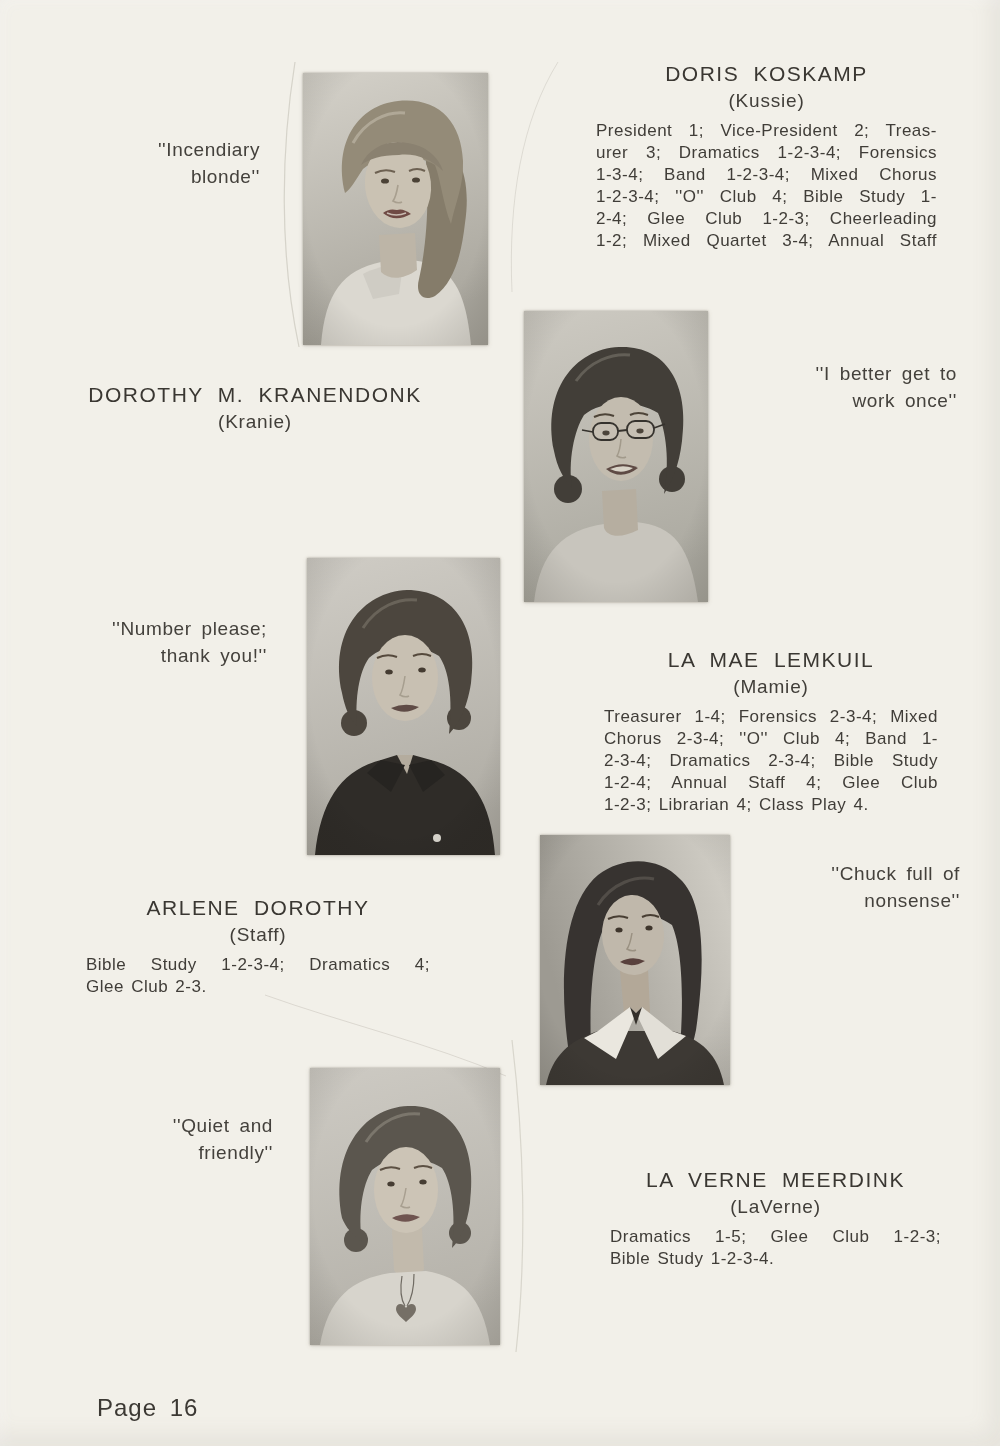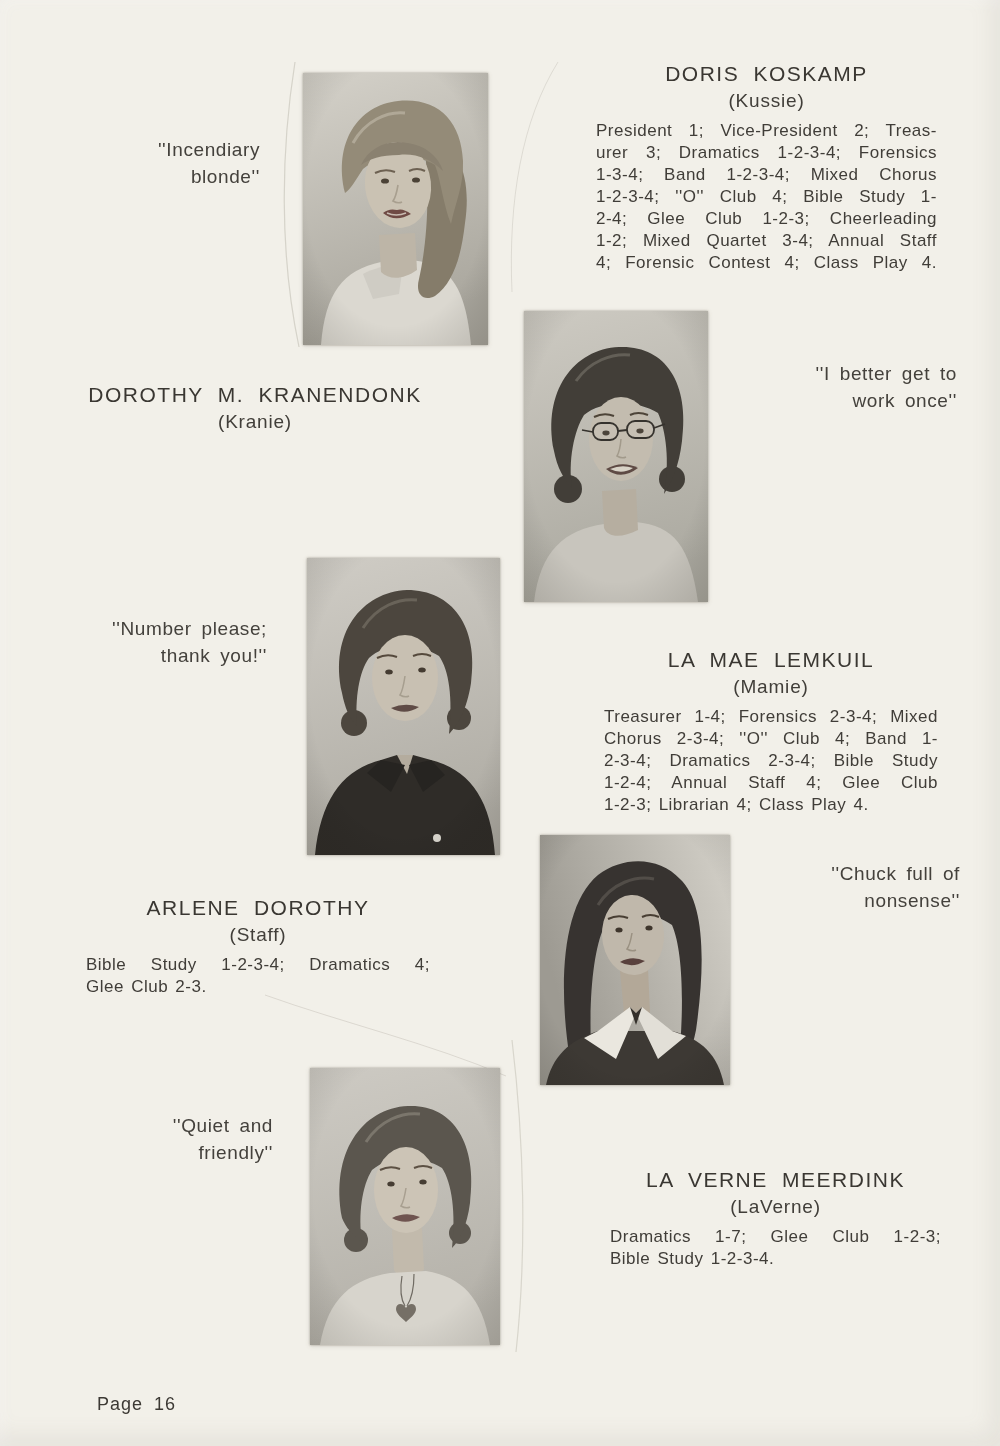--- a/index.html
+++ b/index.html
@@ -18,21 +18,21 @@
   .entry{position:absolute;}
   .sname{font-size:21px;letter-spacing:1.5px;word-spacing:7px;text-align:center;white-space:nowrap;color:#3a3732;}
   .snick{font-size:19px;letter-spacing:0.8px;word-spacing:3px;text-align:center;margin-top:4px;color:#413e39;}
   .acts{margin-top:8px;}
   .acts div{font-size:17px;line-height:22px;letter-spacing:0.5px;word-spacing:2px;color:#403d38;}
   .jl{text-align:justify;text-align-last:justify;}
   .ll{text-align:left;word-spacing:5px;}
   .quote{position:absolute;width:200px;text-align:right;font-size:19px;line-height:27px;letter-spacing:0.6px;word-spacing:4px;color:#44413c;}
   .photo{position:absolute;box-shadow:0 0 2px rgba(90,84,68,0.45),0 1px 5px rgba(90,84,68,0.18);}
   .photo svg{display:block;width:100%;height:100%;}
-  .pagenum{position:absolute;left:97px;top:1394px;font-size:18px;letter-spacing:1px;word-spacing:5px;color:#3c3934;}
+  .pagenum{position:absolute;left:97px;top:1394px;font-size:24px;letter-spacing:1px;word-spacing:5px;color:#3c3934;}
 </style>
 </head>
 <body>
 
 <div class="page">
 
   <svg class="artifacts" viewBox="0 0 1000 1446">
     <path d="M295,62 C281,150 279,252 299,347" stroke="rgba(115,108,92,0.22)" stroke-width="1.2" fill="none"></path>
     <path d="M558,62 C522,120 508,200 512,292" stroke="rgba(115,108,92,0.16)" stroke-width="1" fill="none"></path>
     <path d="M265,995 C340,1022 432,1044 506,1076" stroke="rgba(115,108,92,0.18)" stroke-width="1" fill="none"></path>
@@ -79,21 +79,20 @@
   <div class="entry" style="left:596px;top:62px;width:341px;">
     <div class="sname">DORIS KOSKAMP</div>
     <div class="snick">(Kussie)</div>
     <div class="acts">
       <div class="jl">President 1; Vice-President 2; Treas-</div>
       <div class="jl">urer 3; Dramatics 1-2-3-4; Forensics</div>
       <div class="jl">1-3-4; Band 1-2-3-4; Mixed Chorus</div>
       <div class="jl">1-2-3-4; ''O'' Club 4; Bible Study 1-</div>
       <div class="jl">2-4; Glee Club 1-2-3; Cheerleading</div>
       <div class="jl">1-2; Mixed Quartet 3-4; Annual Staff</div>
-      <div class="jl">4; Forensic Contest 4; Class Play 4.</div>
     </div>
   </div>
 
   <div class="photo" style="left:524px;top:311px;width:184px;height:291px;">
     <svg viewBox="0 0 184 291" preserveAspectRatio="none">
       <defs>
         <linearGradient id="p2bg" x1="0" y1="0" x2="0.2" y2="1">
           <stop offset="0" stop-color="#cdcac2"></stop>
             <stop offset="1" stop-color="#acaaa1"></stop>
         </linearGradient>
@@ -264,20 +263,20 @@
       <path d="M96,120 Q94,133 91,138 Q96,141 100,139" stroke="#a89f90" stroke-width="1.5" fill="none"></path>
       <path d="M82,150 Q96,158 110,149 Q96,143 82,150 Z" fill="#6f5450"></path>
       <rect width="190" height="277" fill="url(#p5v)"></rect>
     </svg>
   </div>
 
   <div class="entry" style="left:610px;top:1168px;width:331px;">
     <div class="sname">LA VERNE MEERDINK</div>
     <div class="snick">(LaVerne)</div>
     <div class="acts">
-      <div class="jl">Dramatics 1-7; Glee Club 1-2-3;</div>
+      <div class="jl">Dramatics 1-5; Glee Club 1-2-3;</div>
       <div class="ll">Bible Study 1-2-3-4.</div>
     </div>
   </div>
 
   <div class="pagenum">Page 16</div>
 
 </div>
 
 </body></html>

